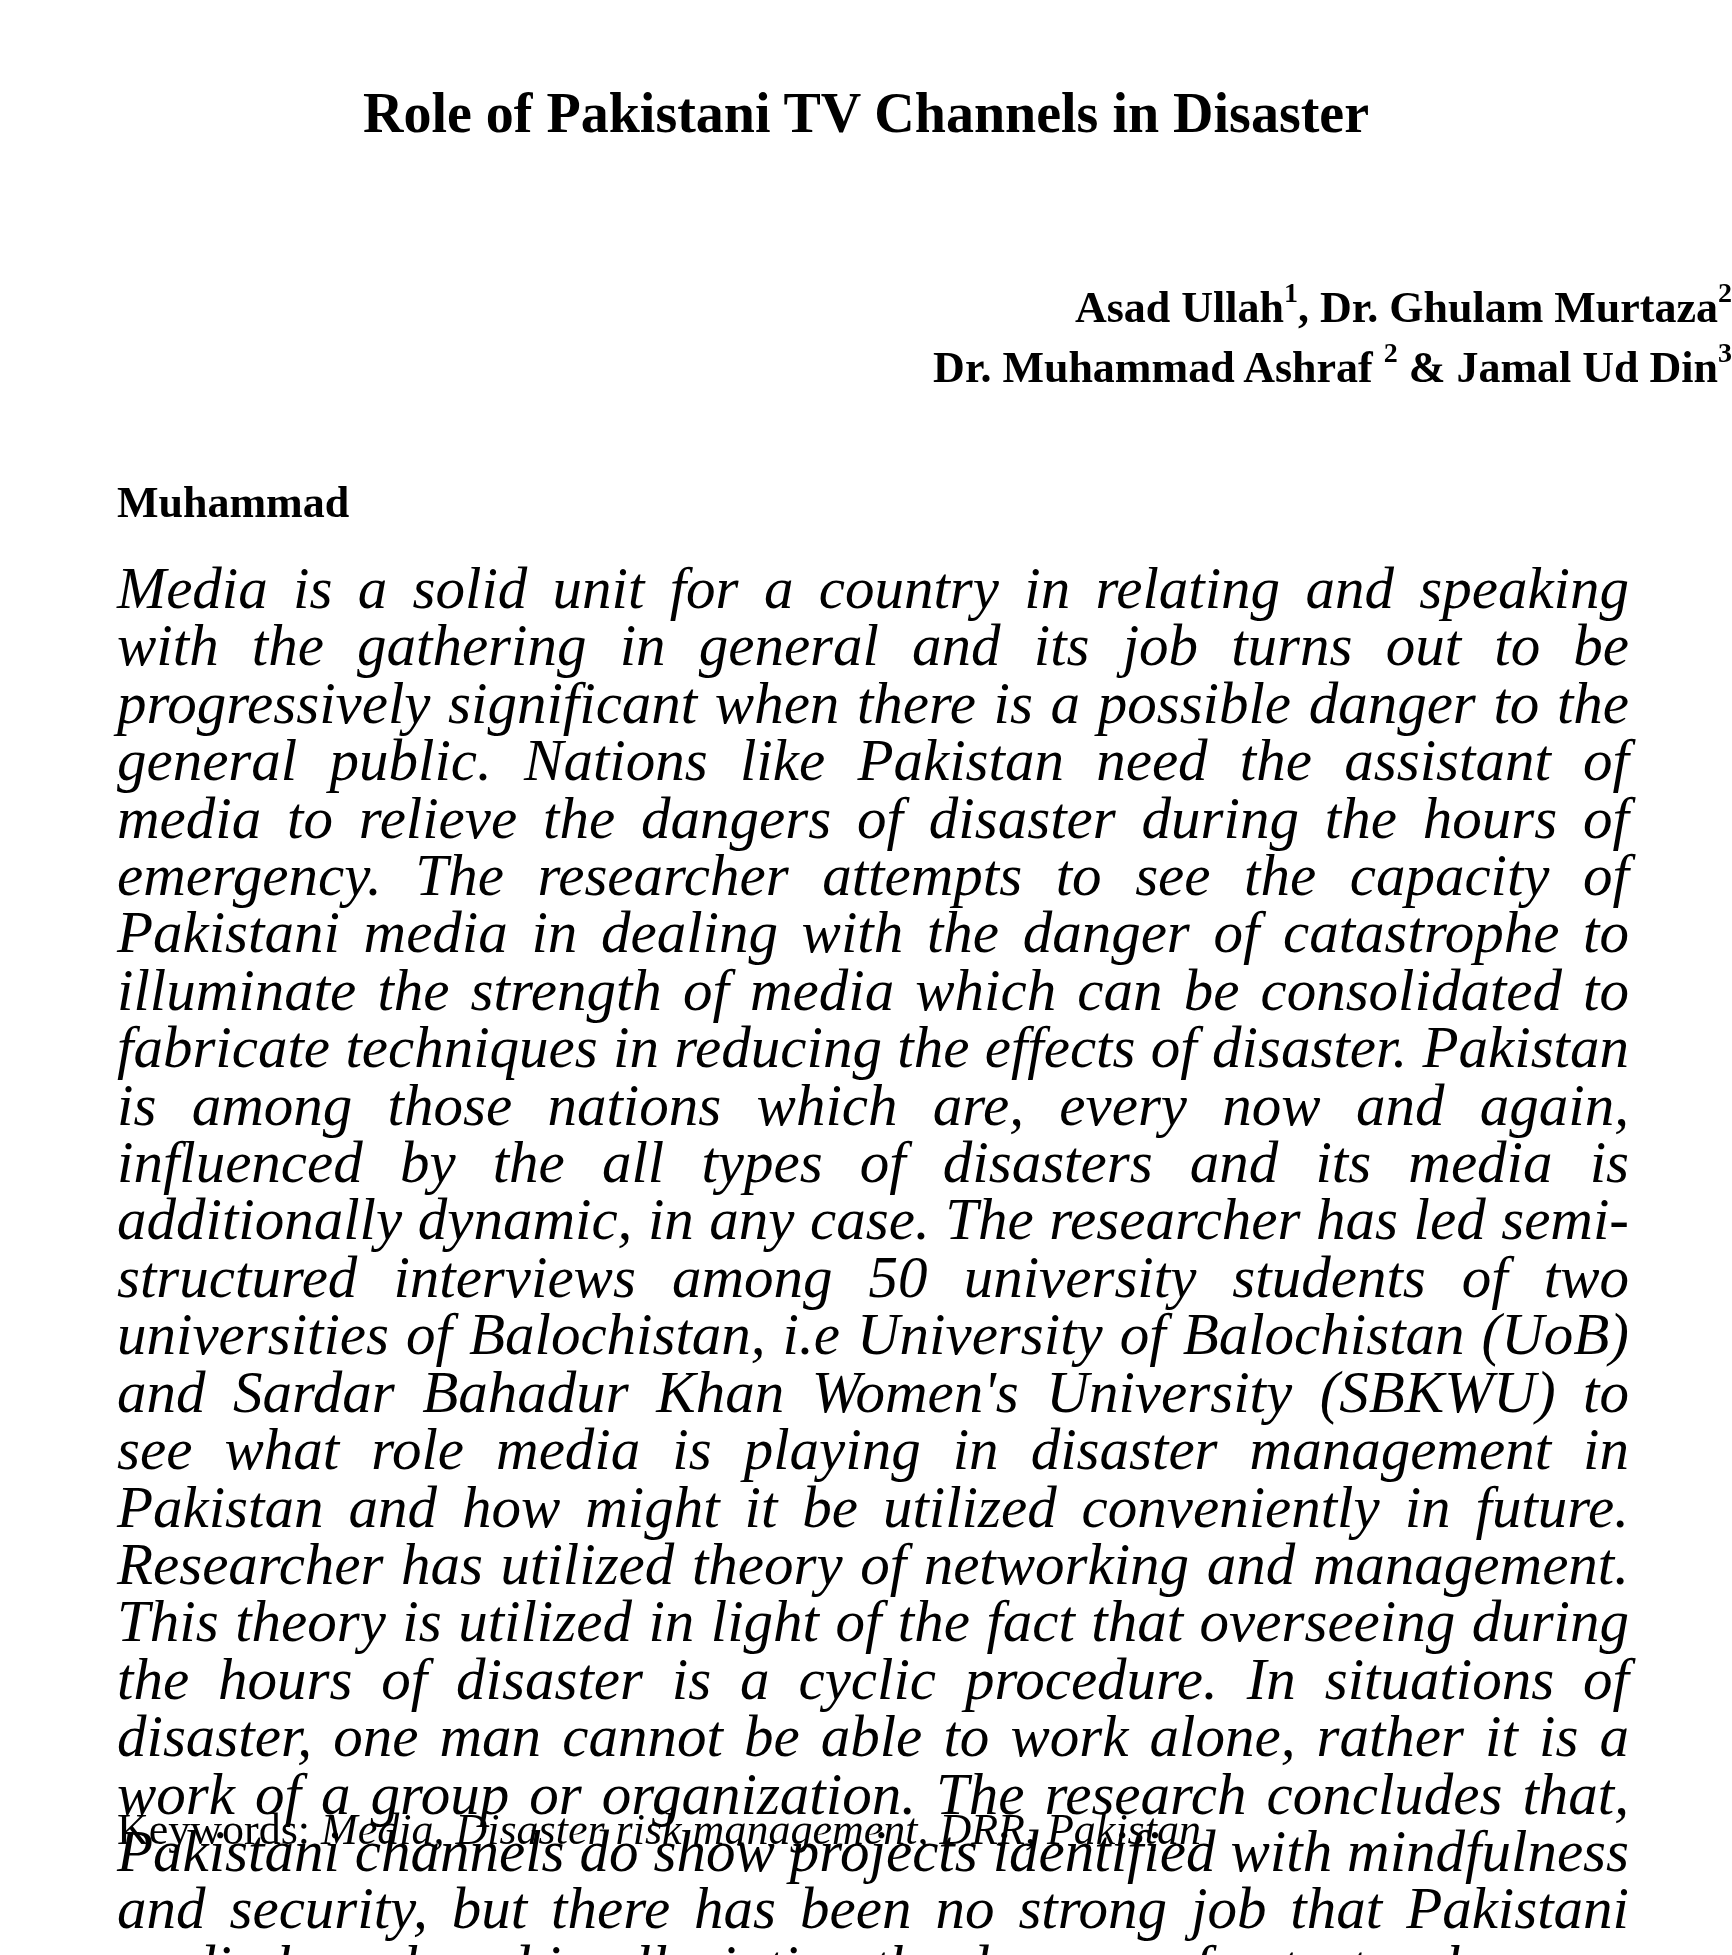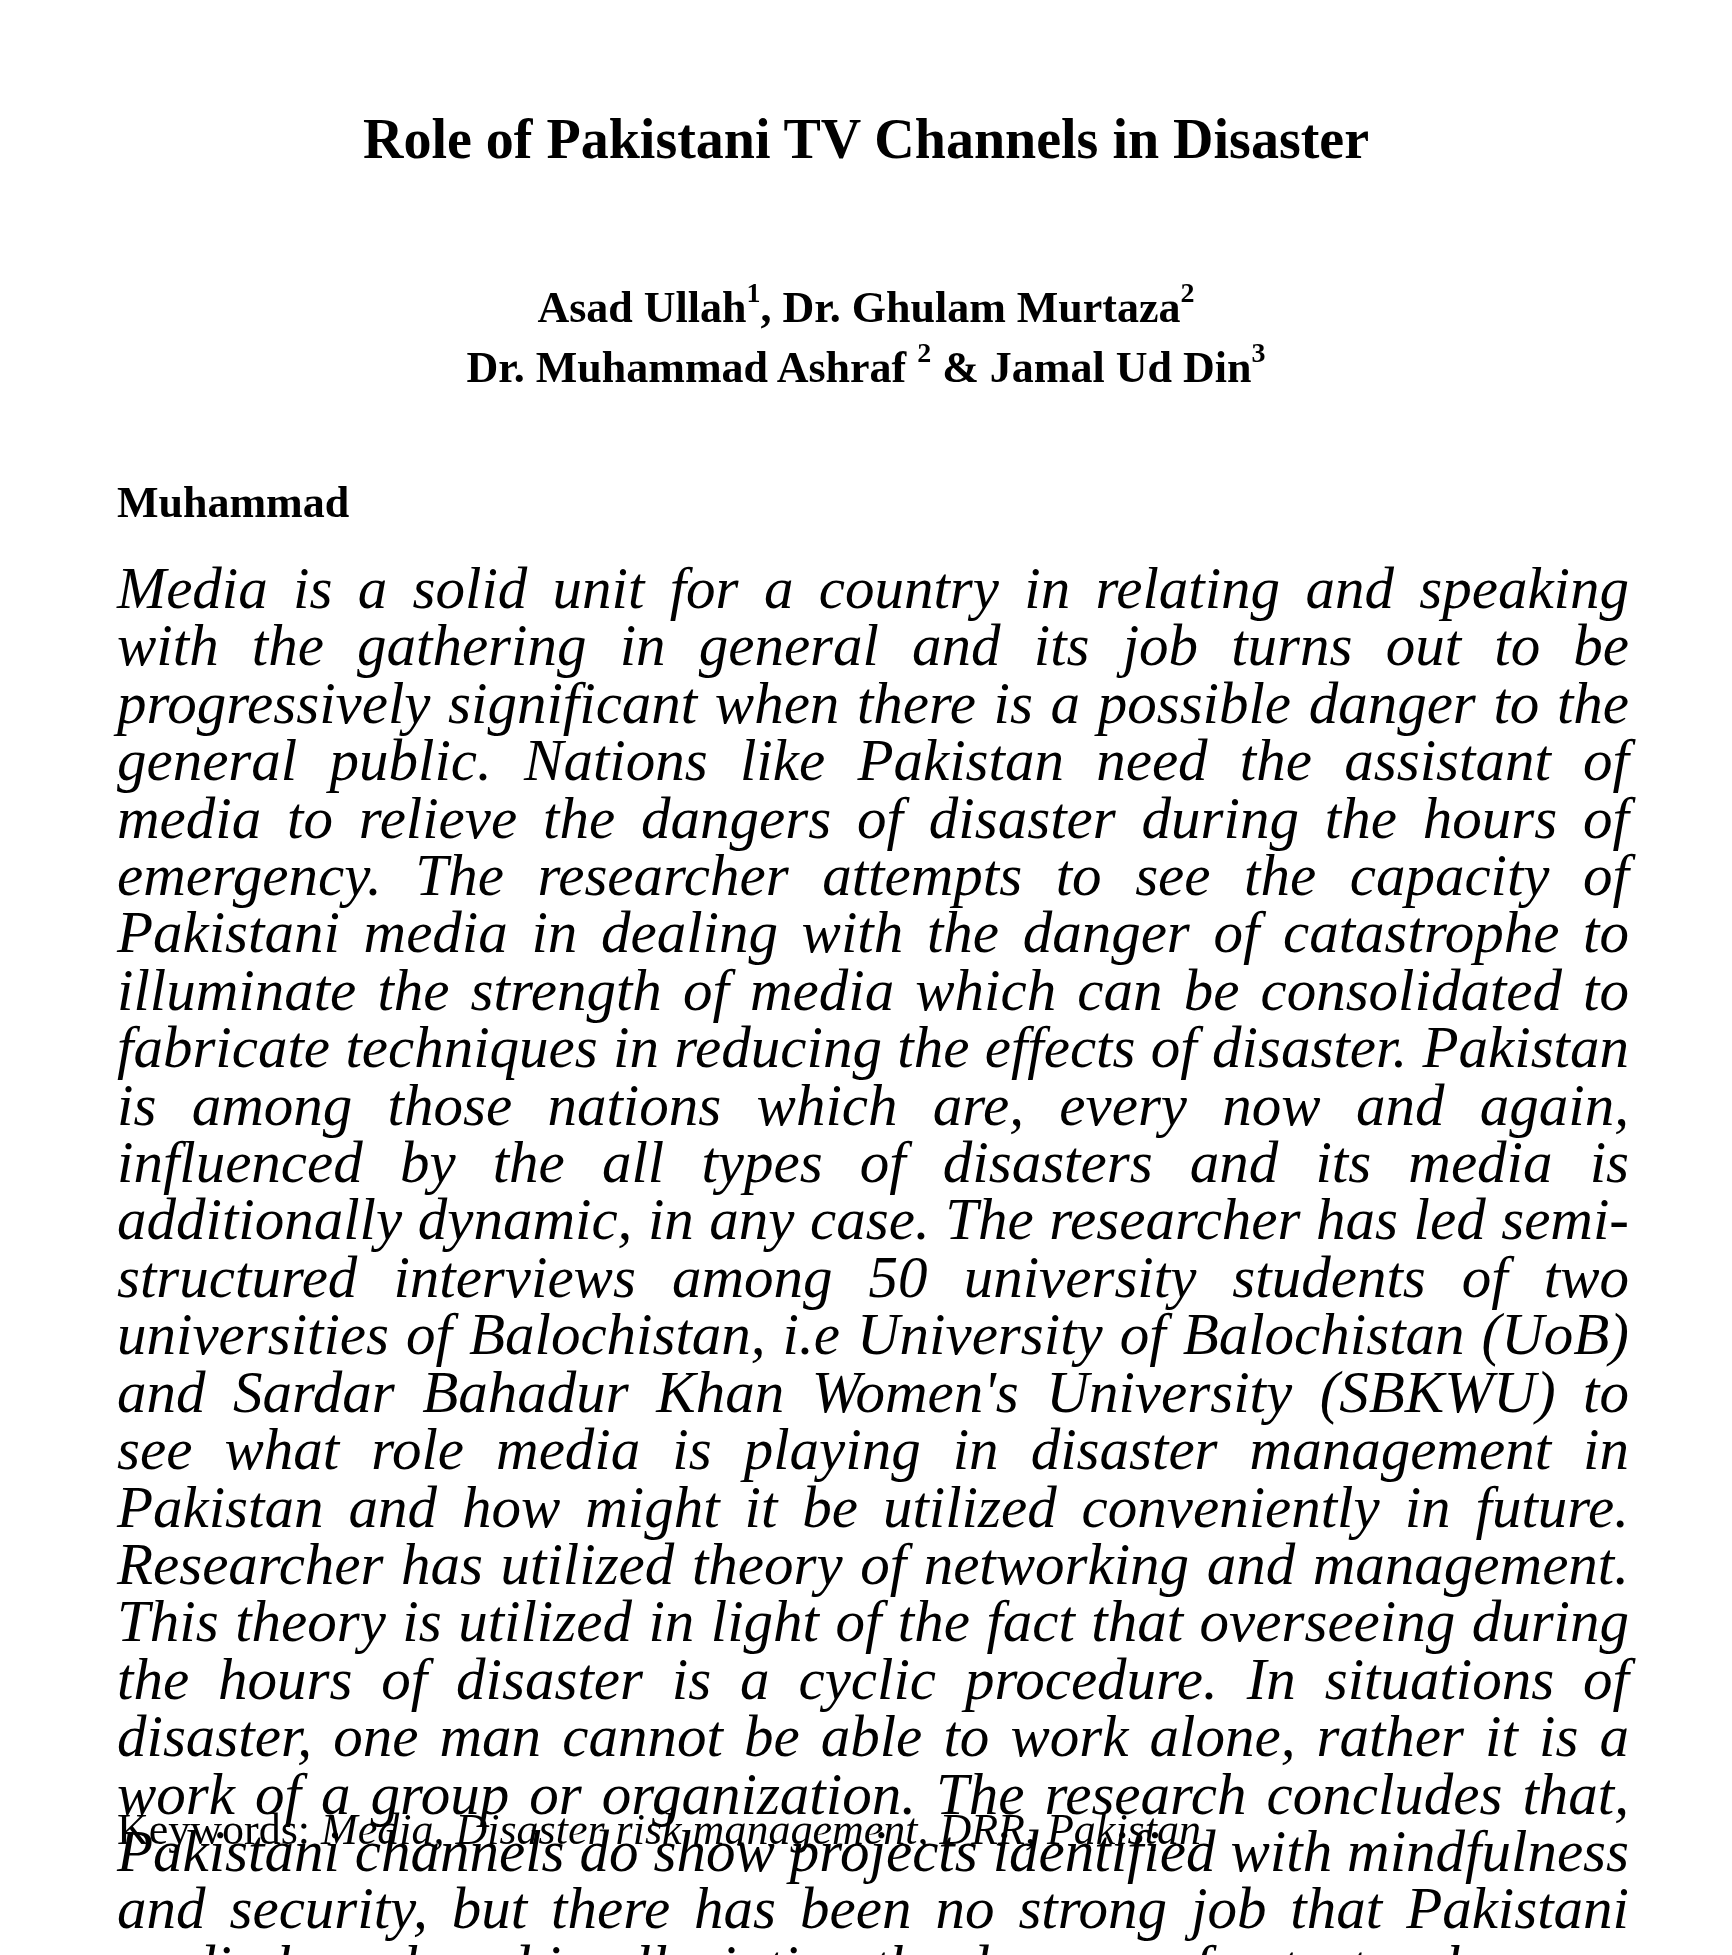--- a/index.html
+++ b/index.html
@@ -1,18 +1,18 @@
 <!DOCTYPE html>
 <html><head>
 <meta charset="utf-8">
 <style>
   html, body { margin: 0; padding: 0; background: #ffffff; }
   body { width: 1732px; height: 1955px; position: relative; overflow: hidden; color: #000; font-family: "Liberation Serif", "DejaVu Serif", serif; }
-  .title { position: absolute; left: 0; width: 1732px; top: 80px; text-align: center; font-weight: bold; font-size: 56px; line-height: 66px; margin-top: 26px; }
-  .authors { position: absolute; left: 0; width: 1732px; top: 278px; text-align: center; font-weight: bold; font-size: 44px; line-height: 60px; }
+  .title { position: absolute; left: 0; width: 1732px; top: 80px; text-align: center; font-weight: bold; font-size: 56px; line-height: 66px; }
+  .authors { position: absolute; left: 0; width: 1732px; top: 278px; text-align: right; font-weight: bold; font-size: 44px; line-height: 60px; }
   .authors sup { font-size: 28px; line-height: 0; position: relative; top: -4px; }
   .abs-head { position: absolute; left: 117px; top: 475px; font-weight: bold; font-size: 44px; line-height: 56px; }
   .abs-body { position: absolute; left: 117px; width: 1512px; top: 560px; font-style: italic; font-size: 59px; line-height: 57.4px; text-align: justify; text-align-last: left; }
   .keywords { position: absolute; left: 117px; top: 1802px; font-size: 44px; line-height: 56px; white-space: nowrap; }
   .keywords .kw-label { font-weight: normal; }
   .keywords .kw-list { font-style: italic; }
 </style>
 </head>
 <body>
 

